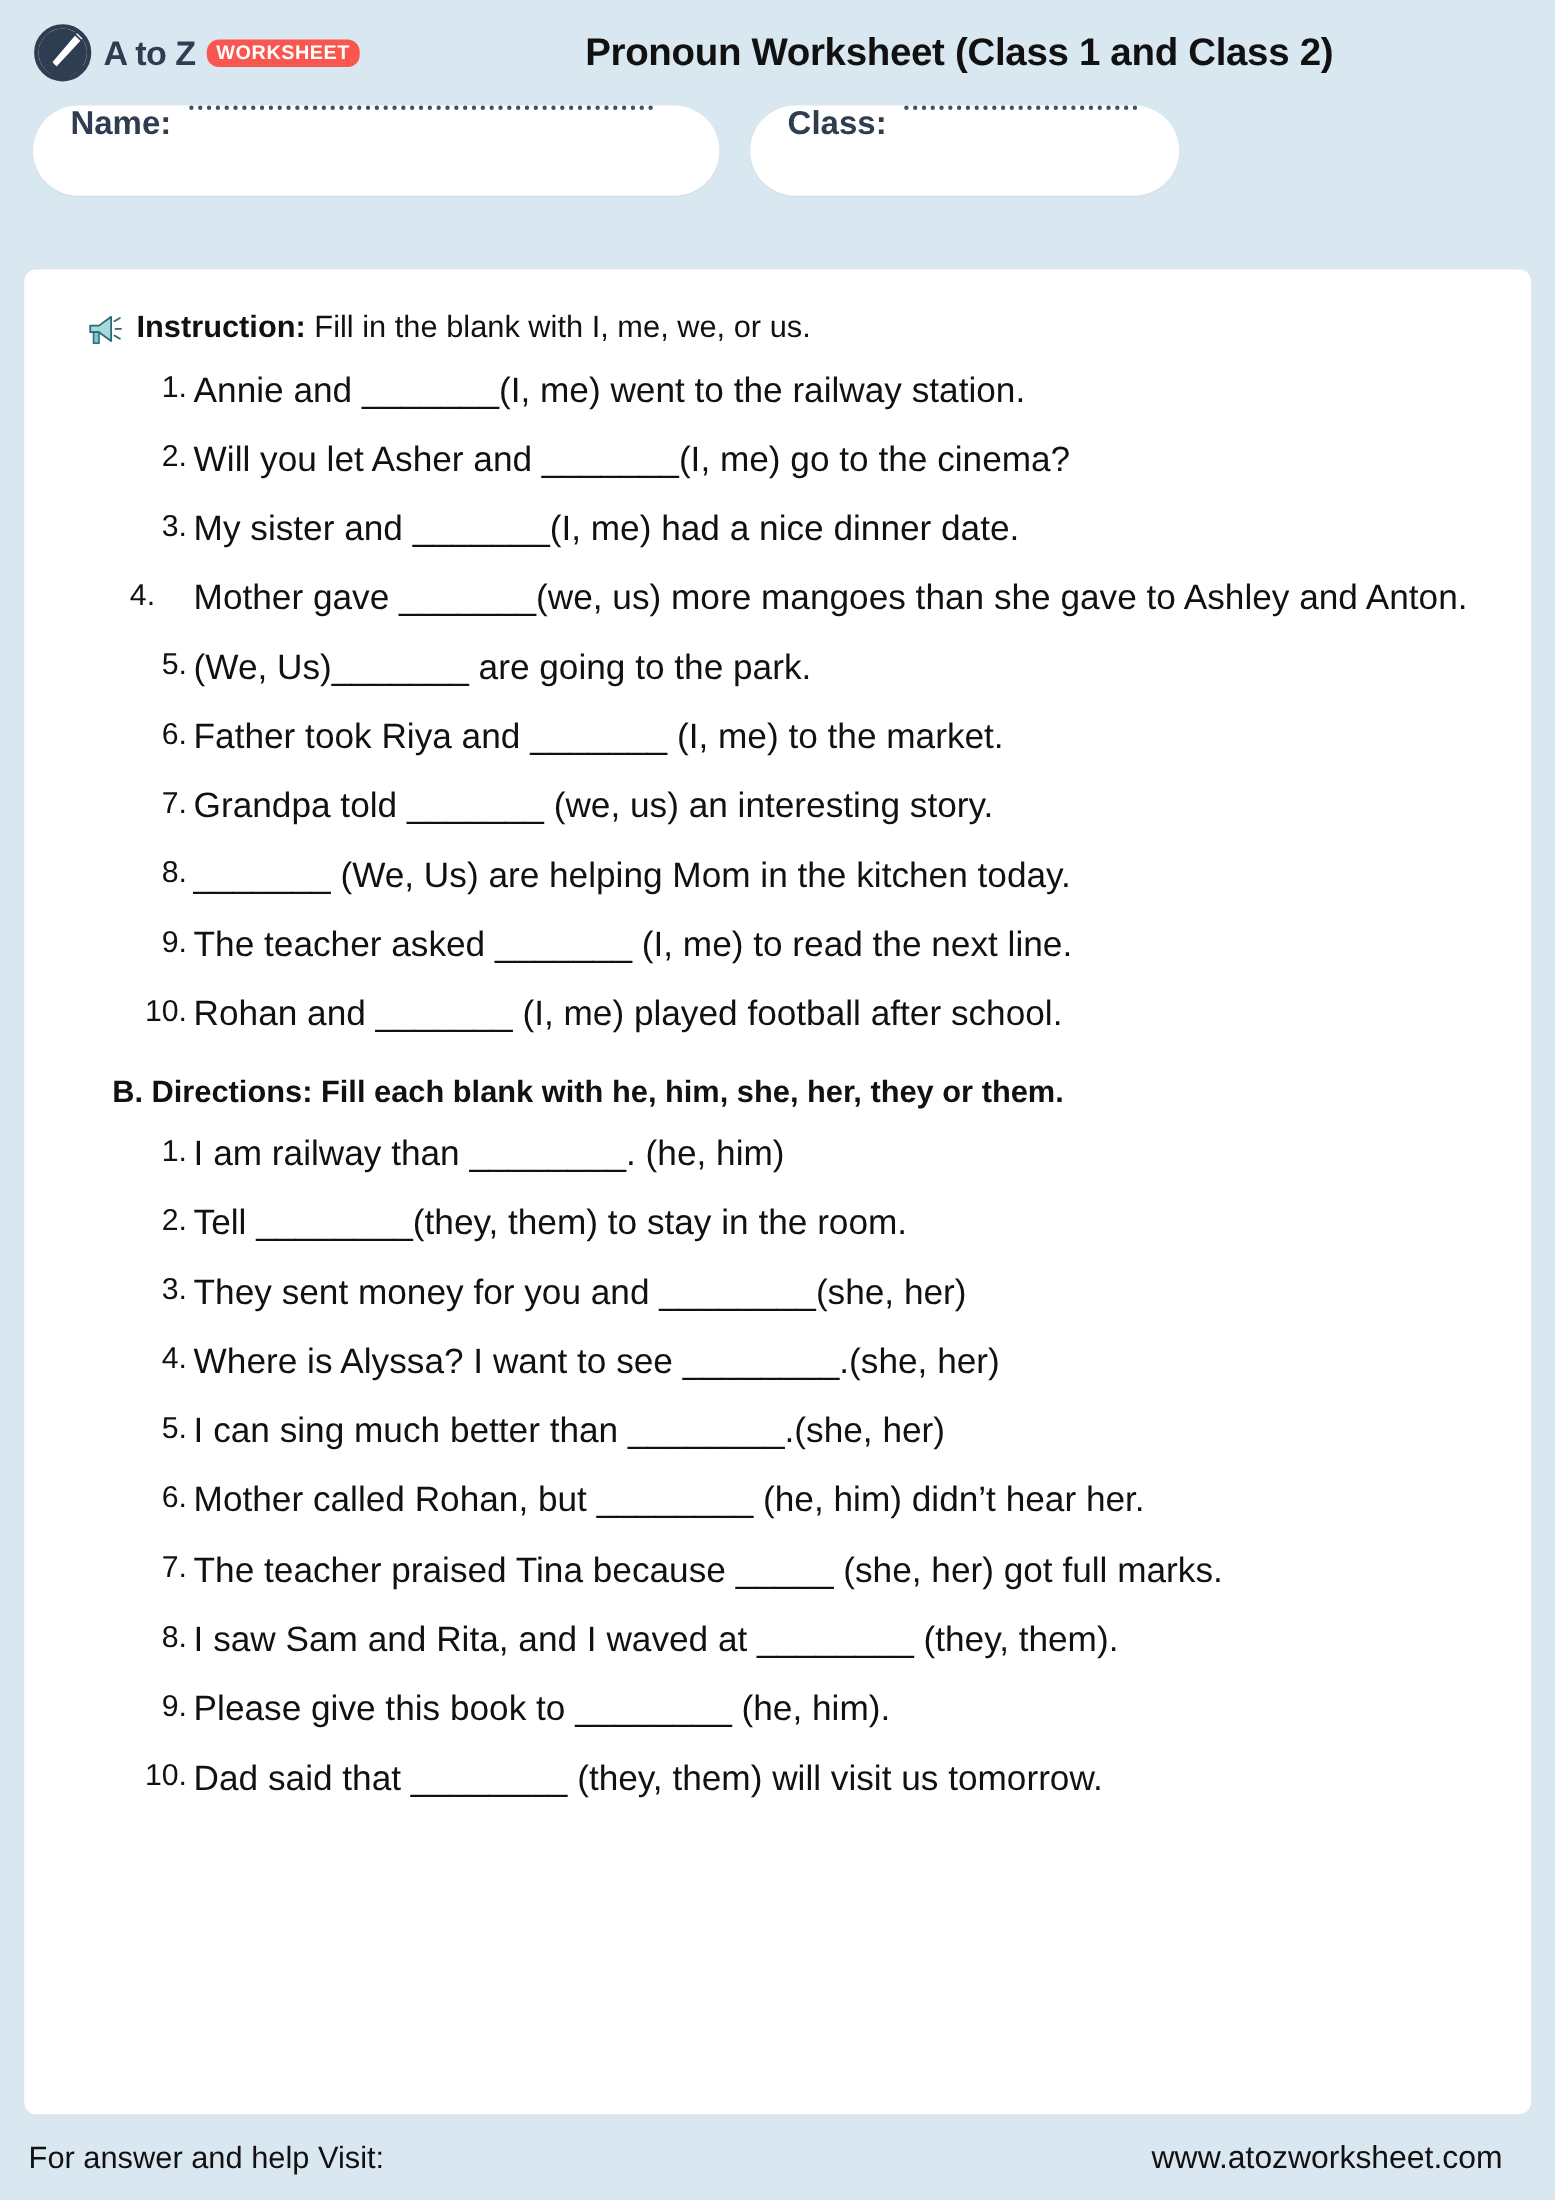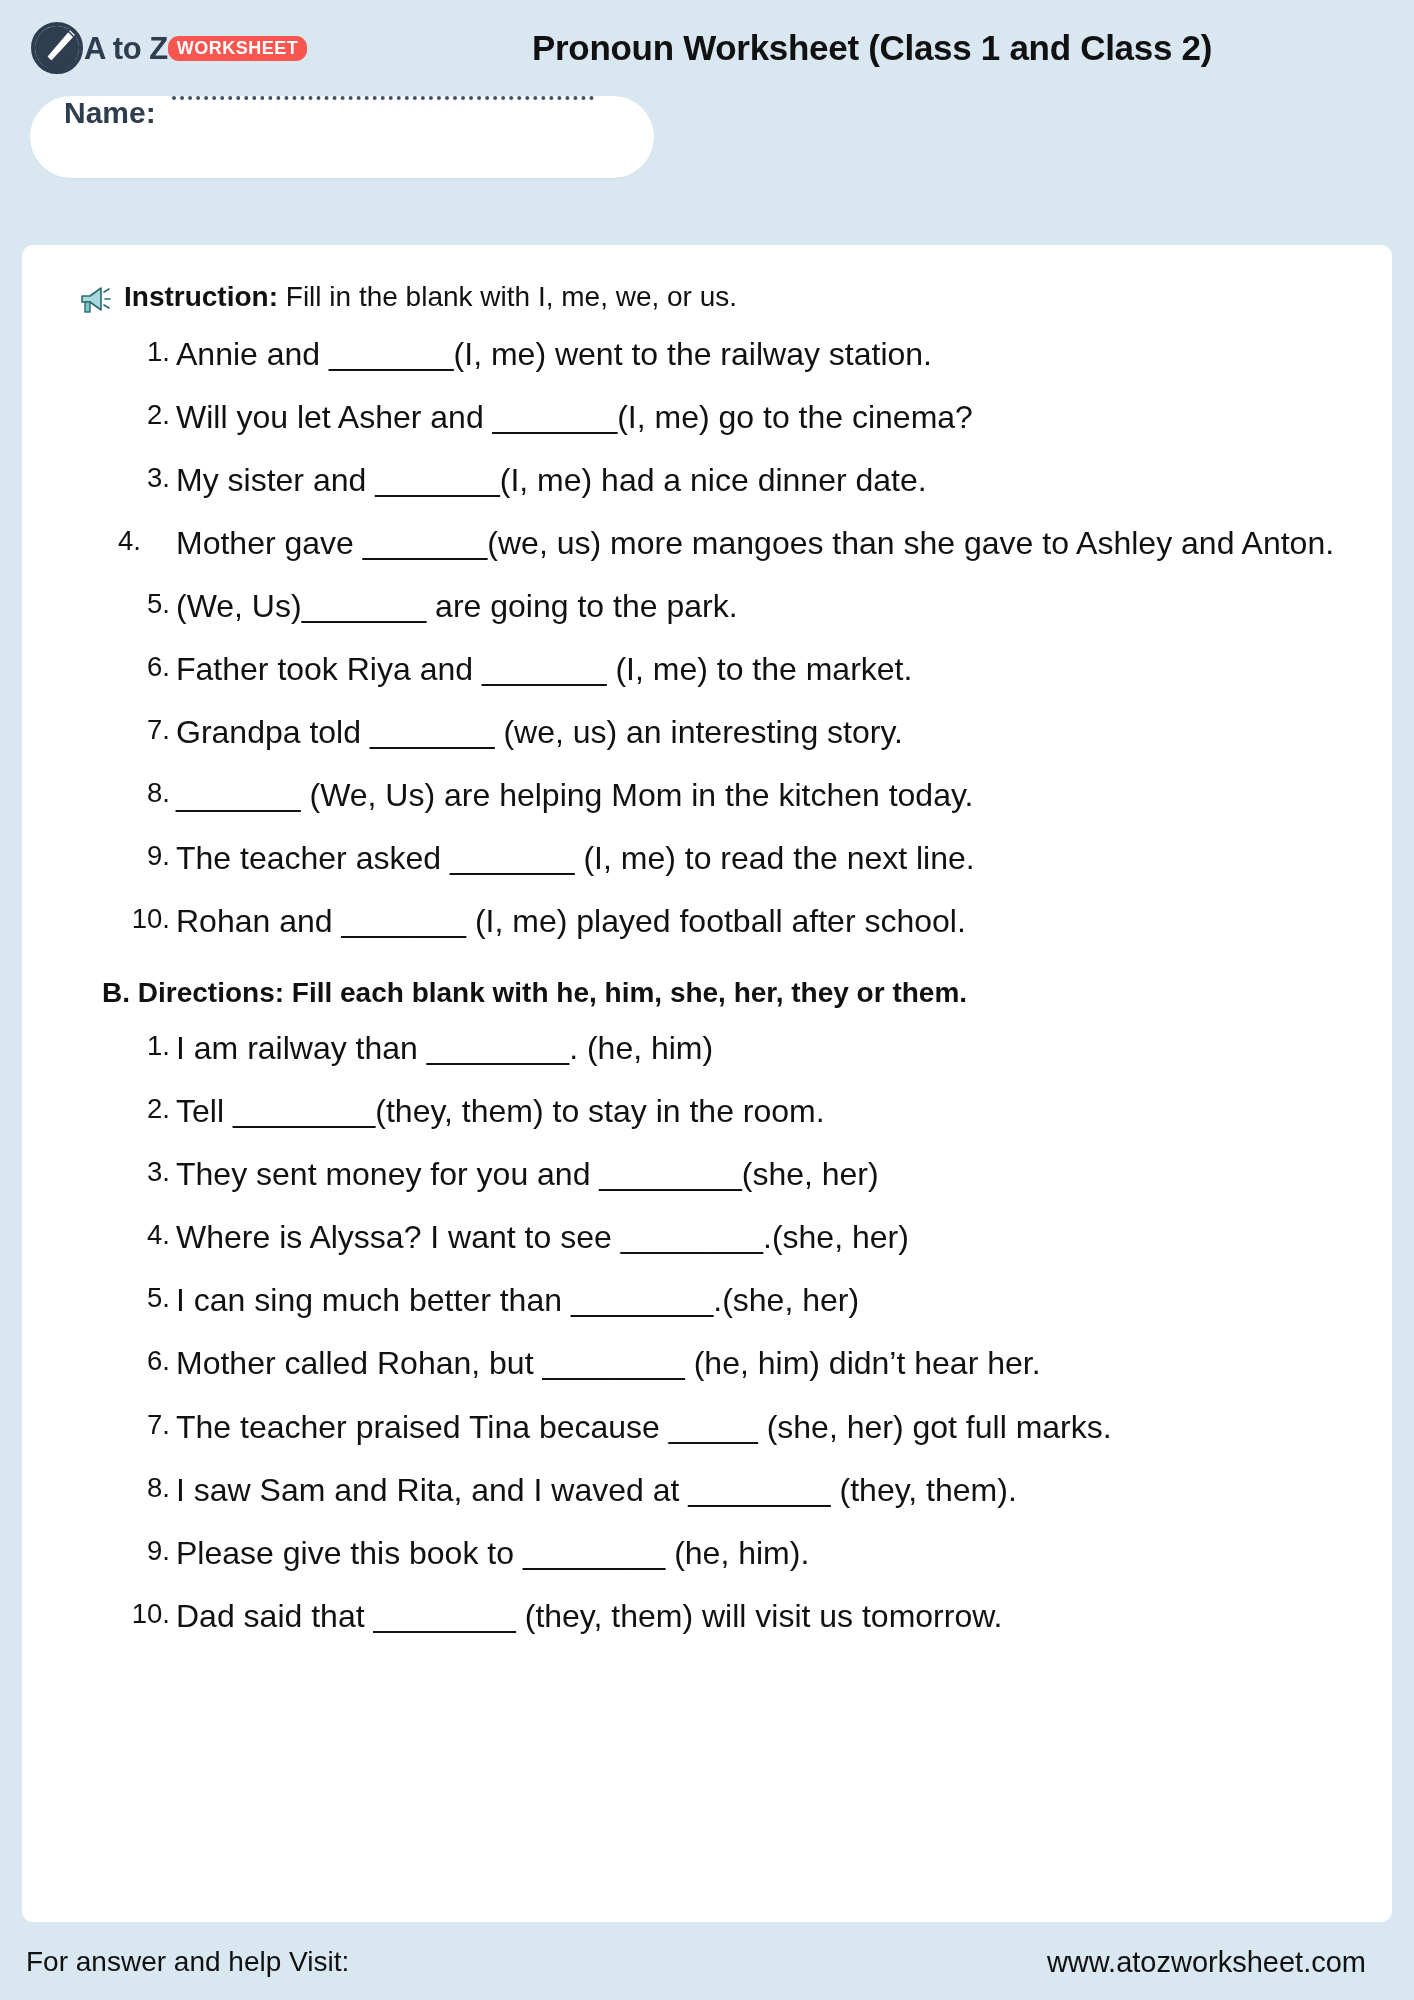--- a/index.html
+++ b/index.html
@@ -21,21 +21,21 @@
     height: 96px;
     display: flex;
     align-items: center;
     padding: 0 30px 0 30px;
     position: relative;
   }
 
   .logo-block {
     display: flex;
     align-items: center;
-    gap: 0;
+    gap: 10px;
   }
 
   .logo-mark {
     width: 54px;
     height: 54px;
     flex: 0 0 54px;
     display: block;
   }
 
   .logo-atoz {
@@ -228,20 +228,24 @@
   <div class="header-title"><span>Pronoun Worksheet (Class 1 and Class 2)</span></div>
 </div>
 
 <div class="idrow">
 
   <div class="idbox name">
     <span class="idlabel">Name:</span>
     <span class="dotline"></span>
   </div>
 
+  <div class="idbox class">
+    <span class="idlabel">Class:</span>
+    <span class="dotline"></span>
+  </div>
 </div>
 
 <div class="sheet">
 
   <div class="instruction">
     <svg class="megaphone-icon" viewBox="0 0 34 34">
       <path d="M4 13 L12 13 L23 5 L23 27 L12 19 L4 19 Z" fill="#a8d8dd" stroke="#2a6b72" stroke-width="1.6" stroke-linejoin="round"></path>
       <rect x="7" y="19" width="5" height="10" fill="#7fc5cc" stroke="#2a6b72" stroke-width="1.4"></rect>
       <path d="M26 9 L31 6" stroke="#2a6b72" stroke-width="1.6" stroke-linecap="round"></path>
       <path d="M27 16 L32 16" stroke="#2a6b72" stroke-width="1.6" stroke-linecap="round"></path>

